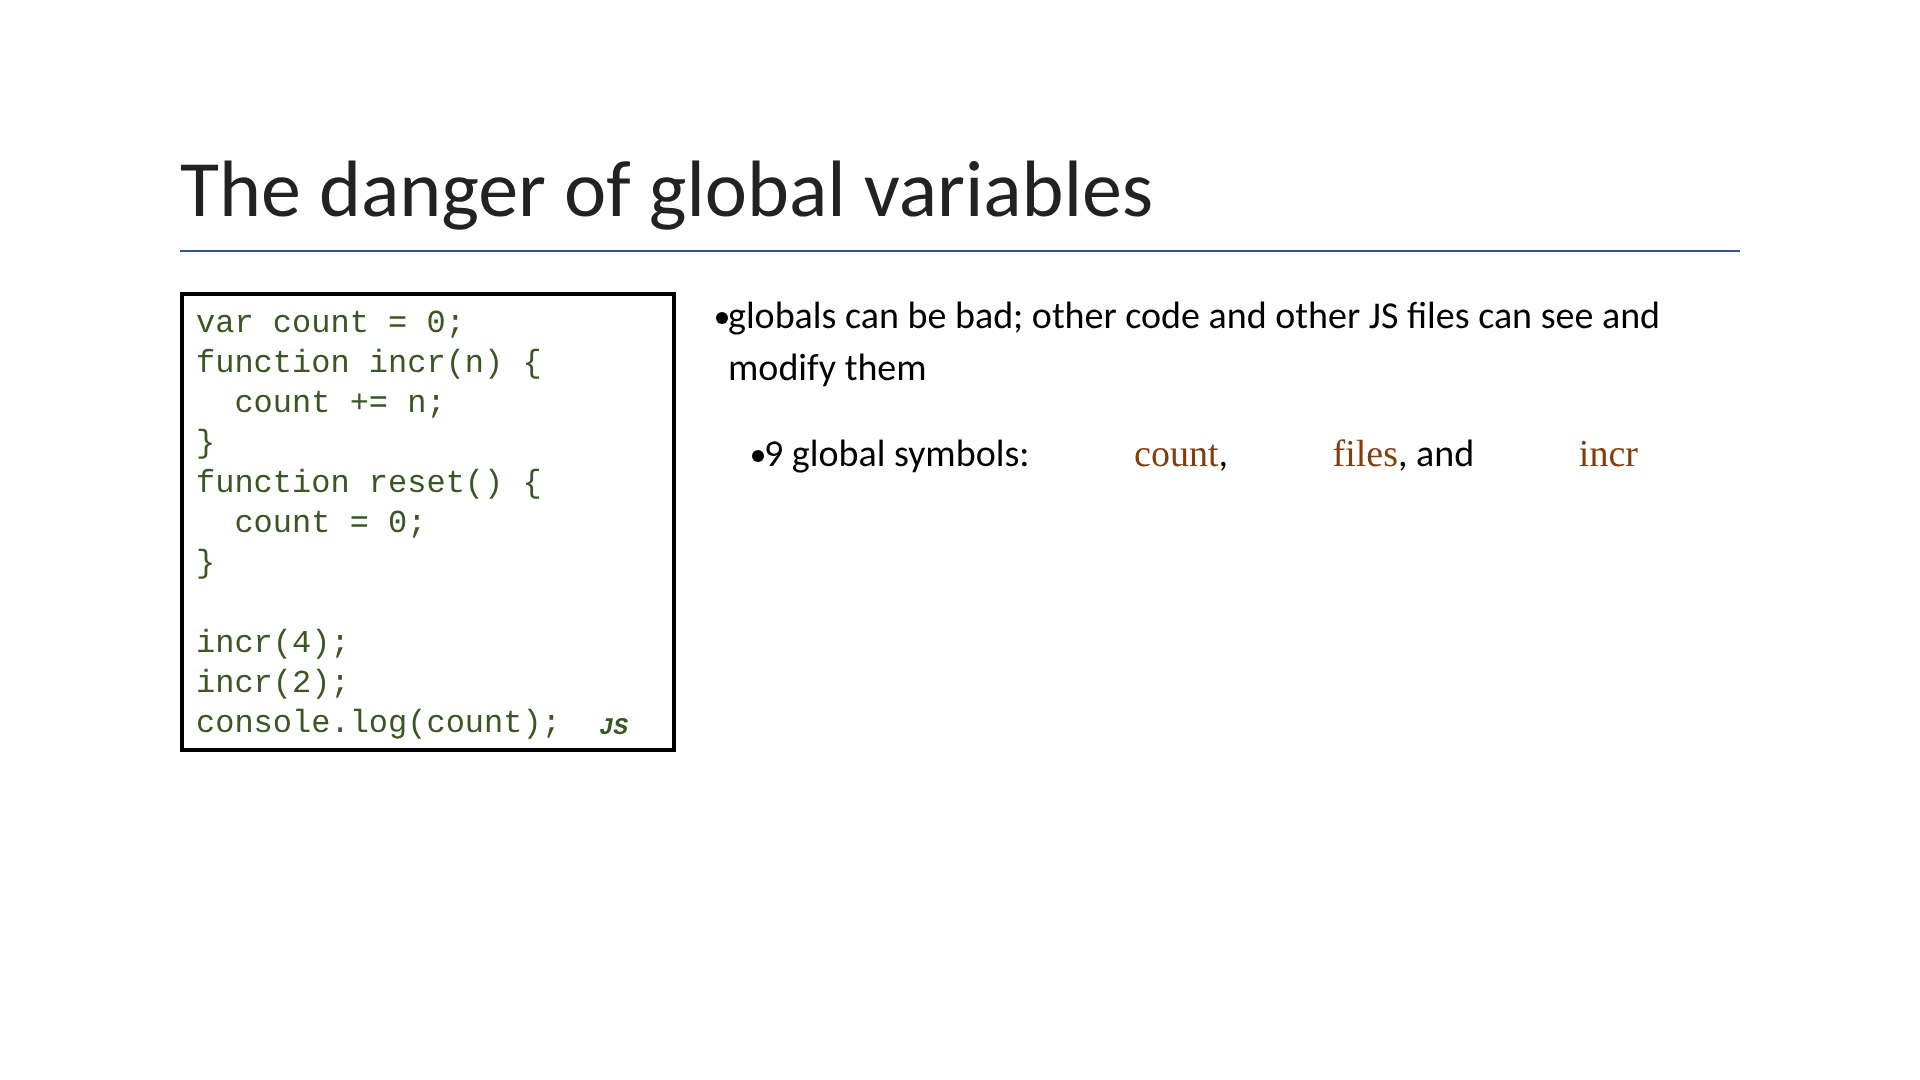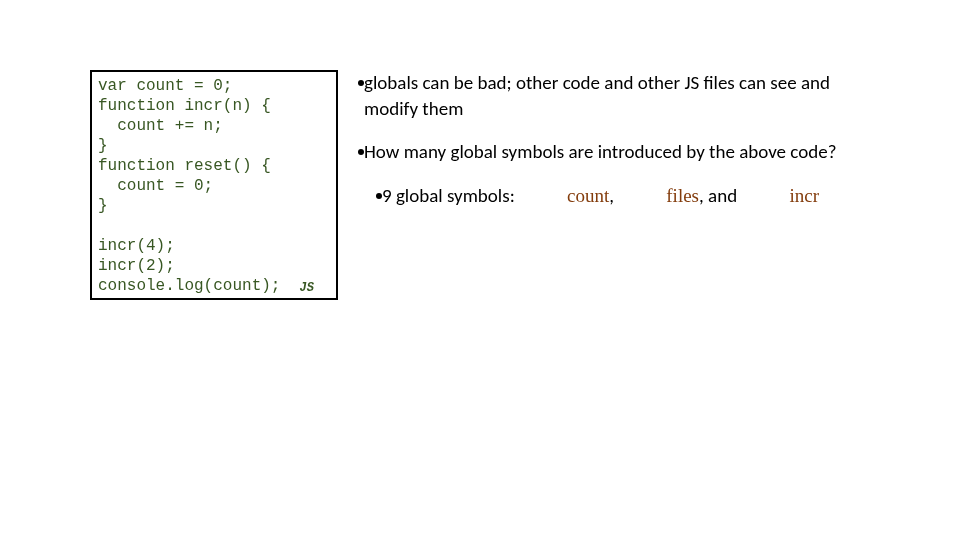--- a/index.html
+++ b/index.html
@@ -43,20 +43,21 @@
   .sym {
     font-family: Liberation Serif, serif;
     color: #833c0c;
     margin-left: 48px;
   }
 </style>
 </head>
 <body>
 
 <div class="slide">
+  <h1 class="title">The danger of global variables</h1>
 
   <div class="content">
 
     <div class="code-col">
       <div class="code-box"><span>var count = 0;
 function incr(n) {
   count += n;
 }
 function reset() {
   count = 0;
@@ -67,24 +68,20 @@
 console.log(count);</span><span class="js-tag">JS</span></div>
     </div>
 
     <div class="text-col">
 
       <div class="bullet">
         <div class="dot"></div>
         <div class="txt">globals can be bad; other code and other JS files can see and modify them</div>
       </div>
 
-      <div class="bullet">
-        <div class="dot"></div>
-        <div class="txt">How many global symbols are introduced by the above code?</div>
-      </div>
 
       <div class="bullet indent">
         <div class="dot"></div>
         <div class="txt">
           <span>9 global symbols: </span><span class="sym">count</span><span>, </span><span class="sym">files</span><span>, and </span><span class="sym">incr</span>
         </div>
       </div>
 
     </div>
 

